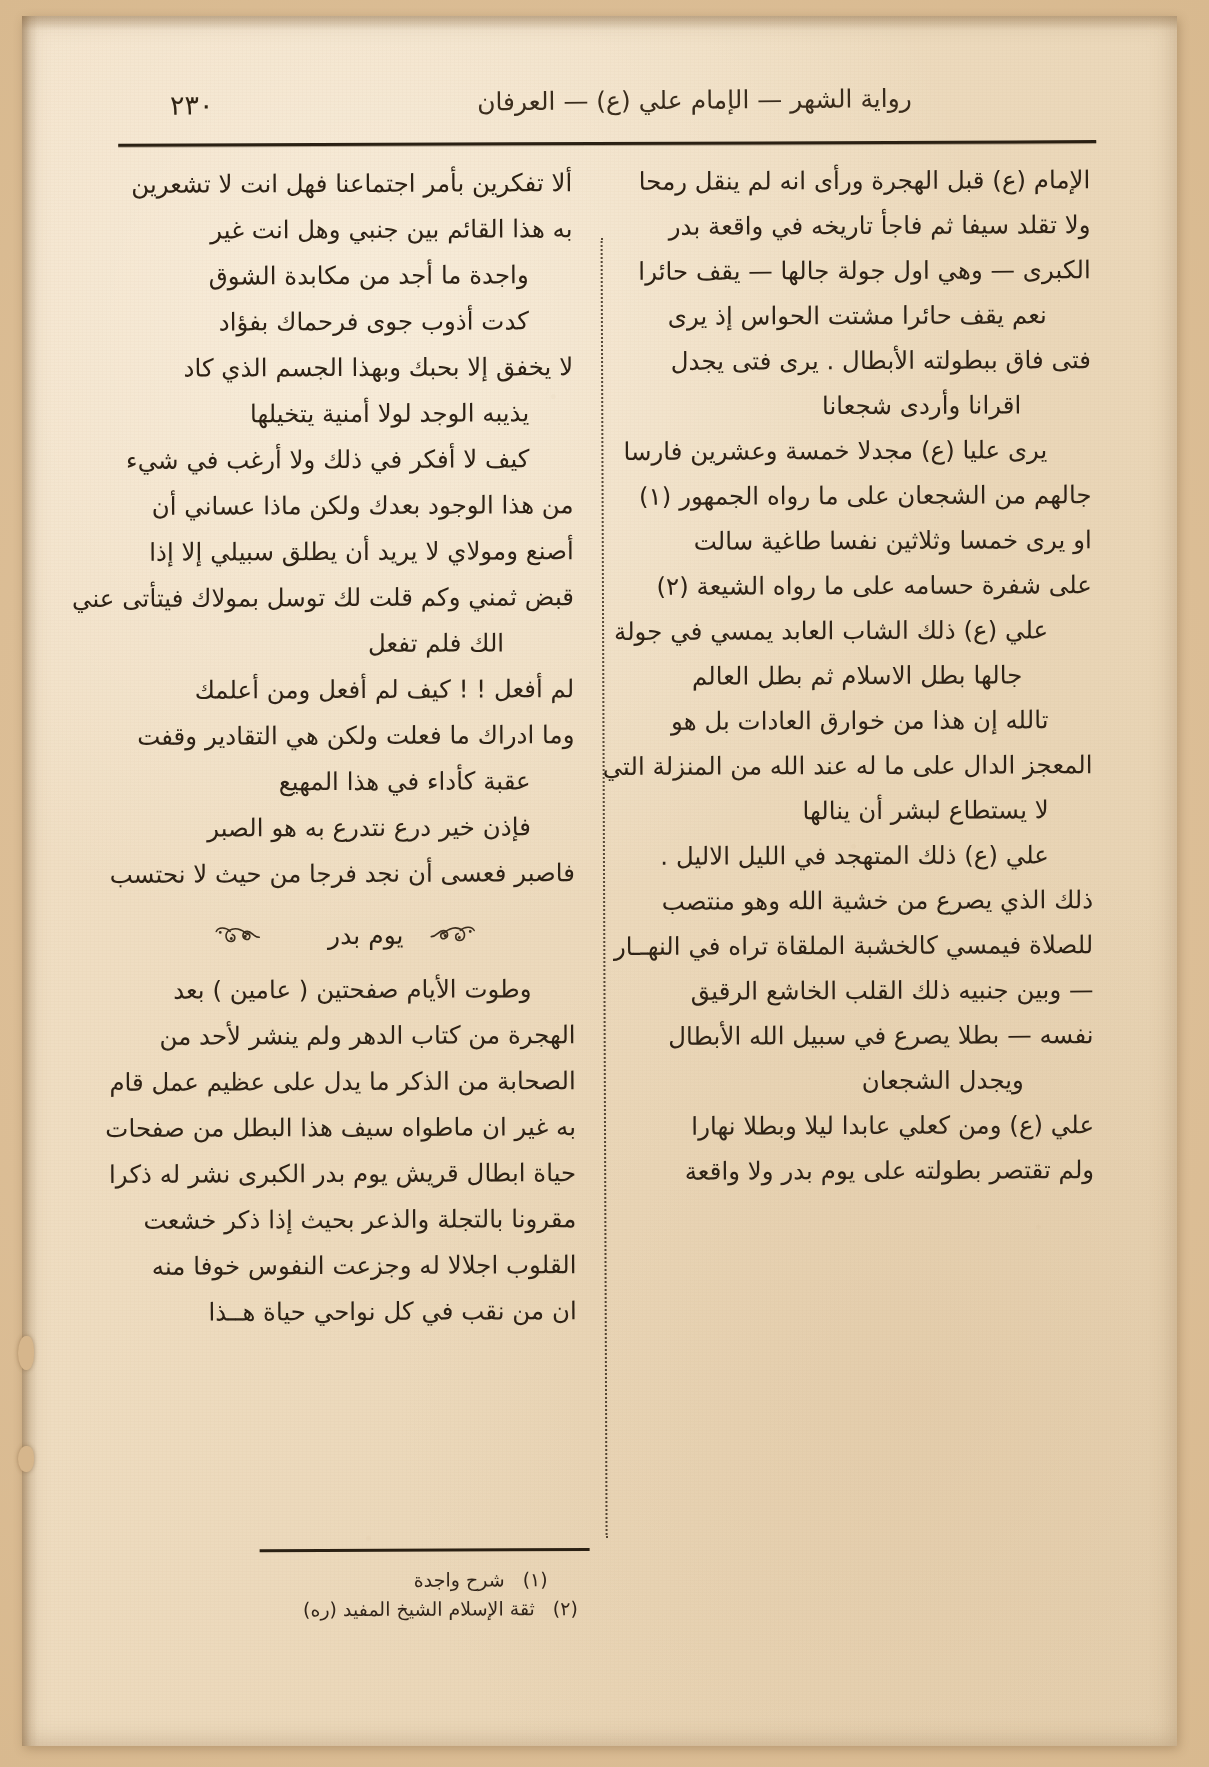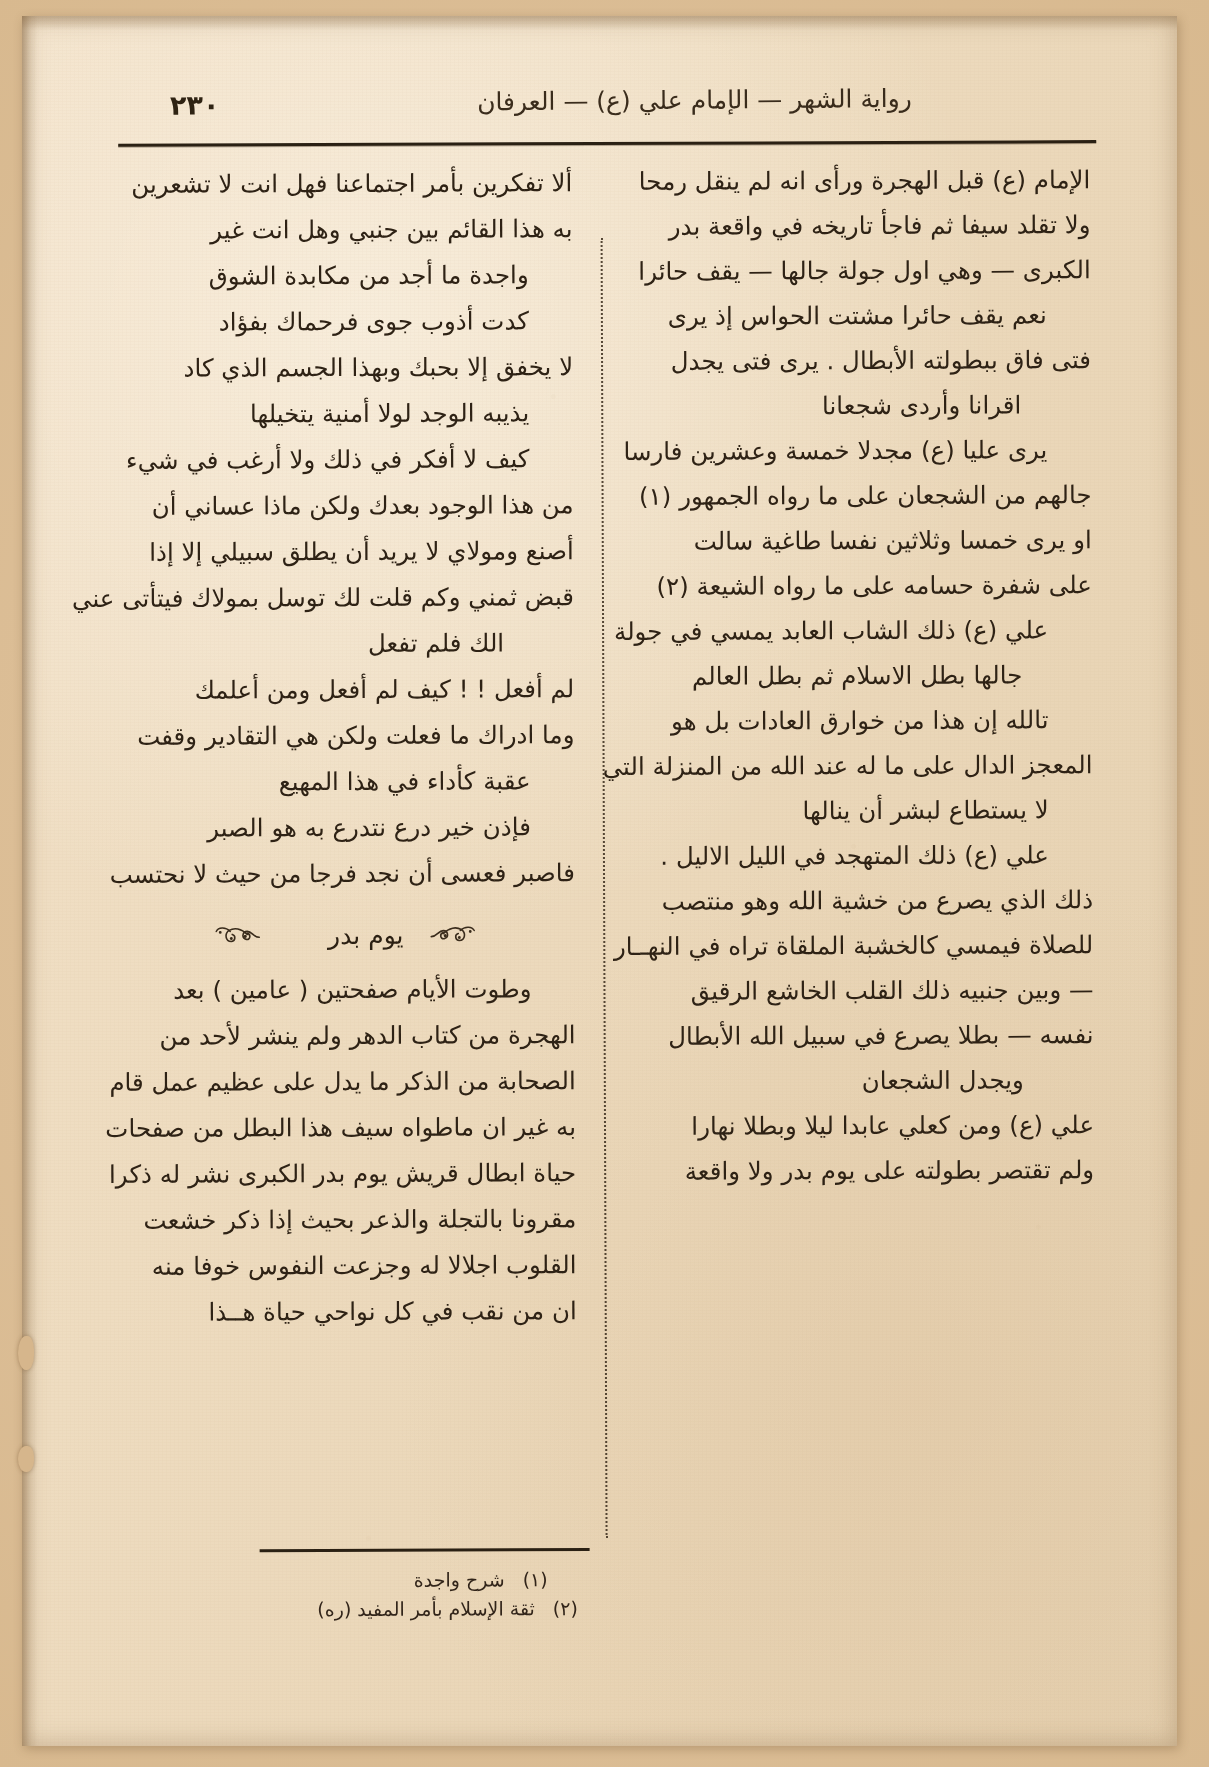--- a/index.html
+++ b/index.html
@@ -103,21 +103,21 @@
     letter-spacing: .2px;
     white-space: nowrap;
     transform: rotate(-0.25deg);
   }
   #page-number {
     position: absolute;
     left: 78px;
     top: 2px;
     font-size: 27px;
     color: #2f2313;
-    font-weight: 700;
+    font-weight: 400;
   }
   #head-rule {
     position: absolute;
     right: 16px;
     left: 26px;
     top: 56px;
     height: 3px;
     background: #2a2013;
     box-shadow: 0 1px 0 rgba(60,44,26,.35);
   }
@@ -327,20 +327,20 @@
 
       <div id="footnotes">
         <div id="fn-rule"></div>
         <div id="fn-list">
             <div class="fn-line">
               <span class="fn-mark">(١)</span>
               <span>شرح واجدة</span>
             </div>
             <div class="fn-line second">
               <span class="fn-mark">(٢)</span>
-              <span>ثقة الإسلام بأمر المفيد (ره)</span>
+              <span>ثقة الإسلام الشيخ المفيد (ره)</span>
             </div>
           </div>
       </div>
 
     </div>
   </div>
 </div>
 
 </body></html>

